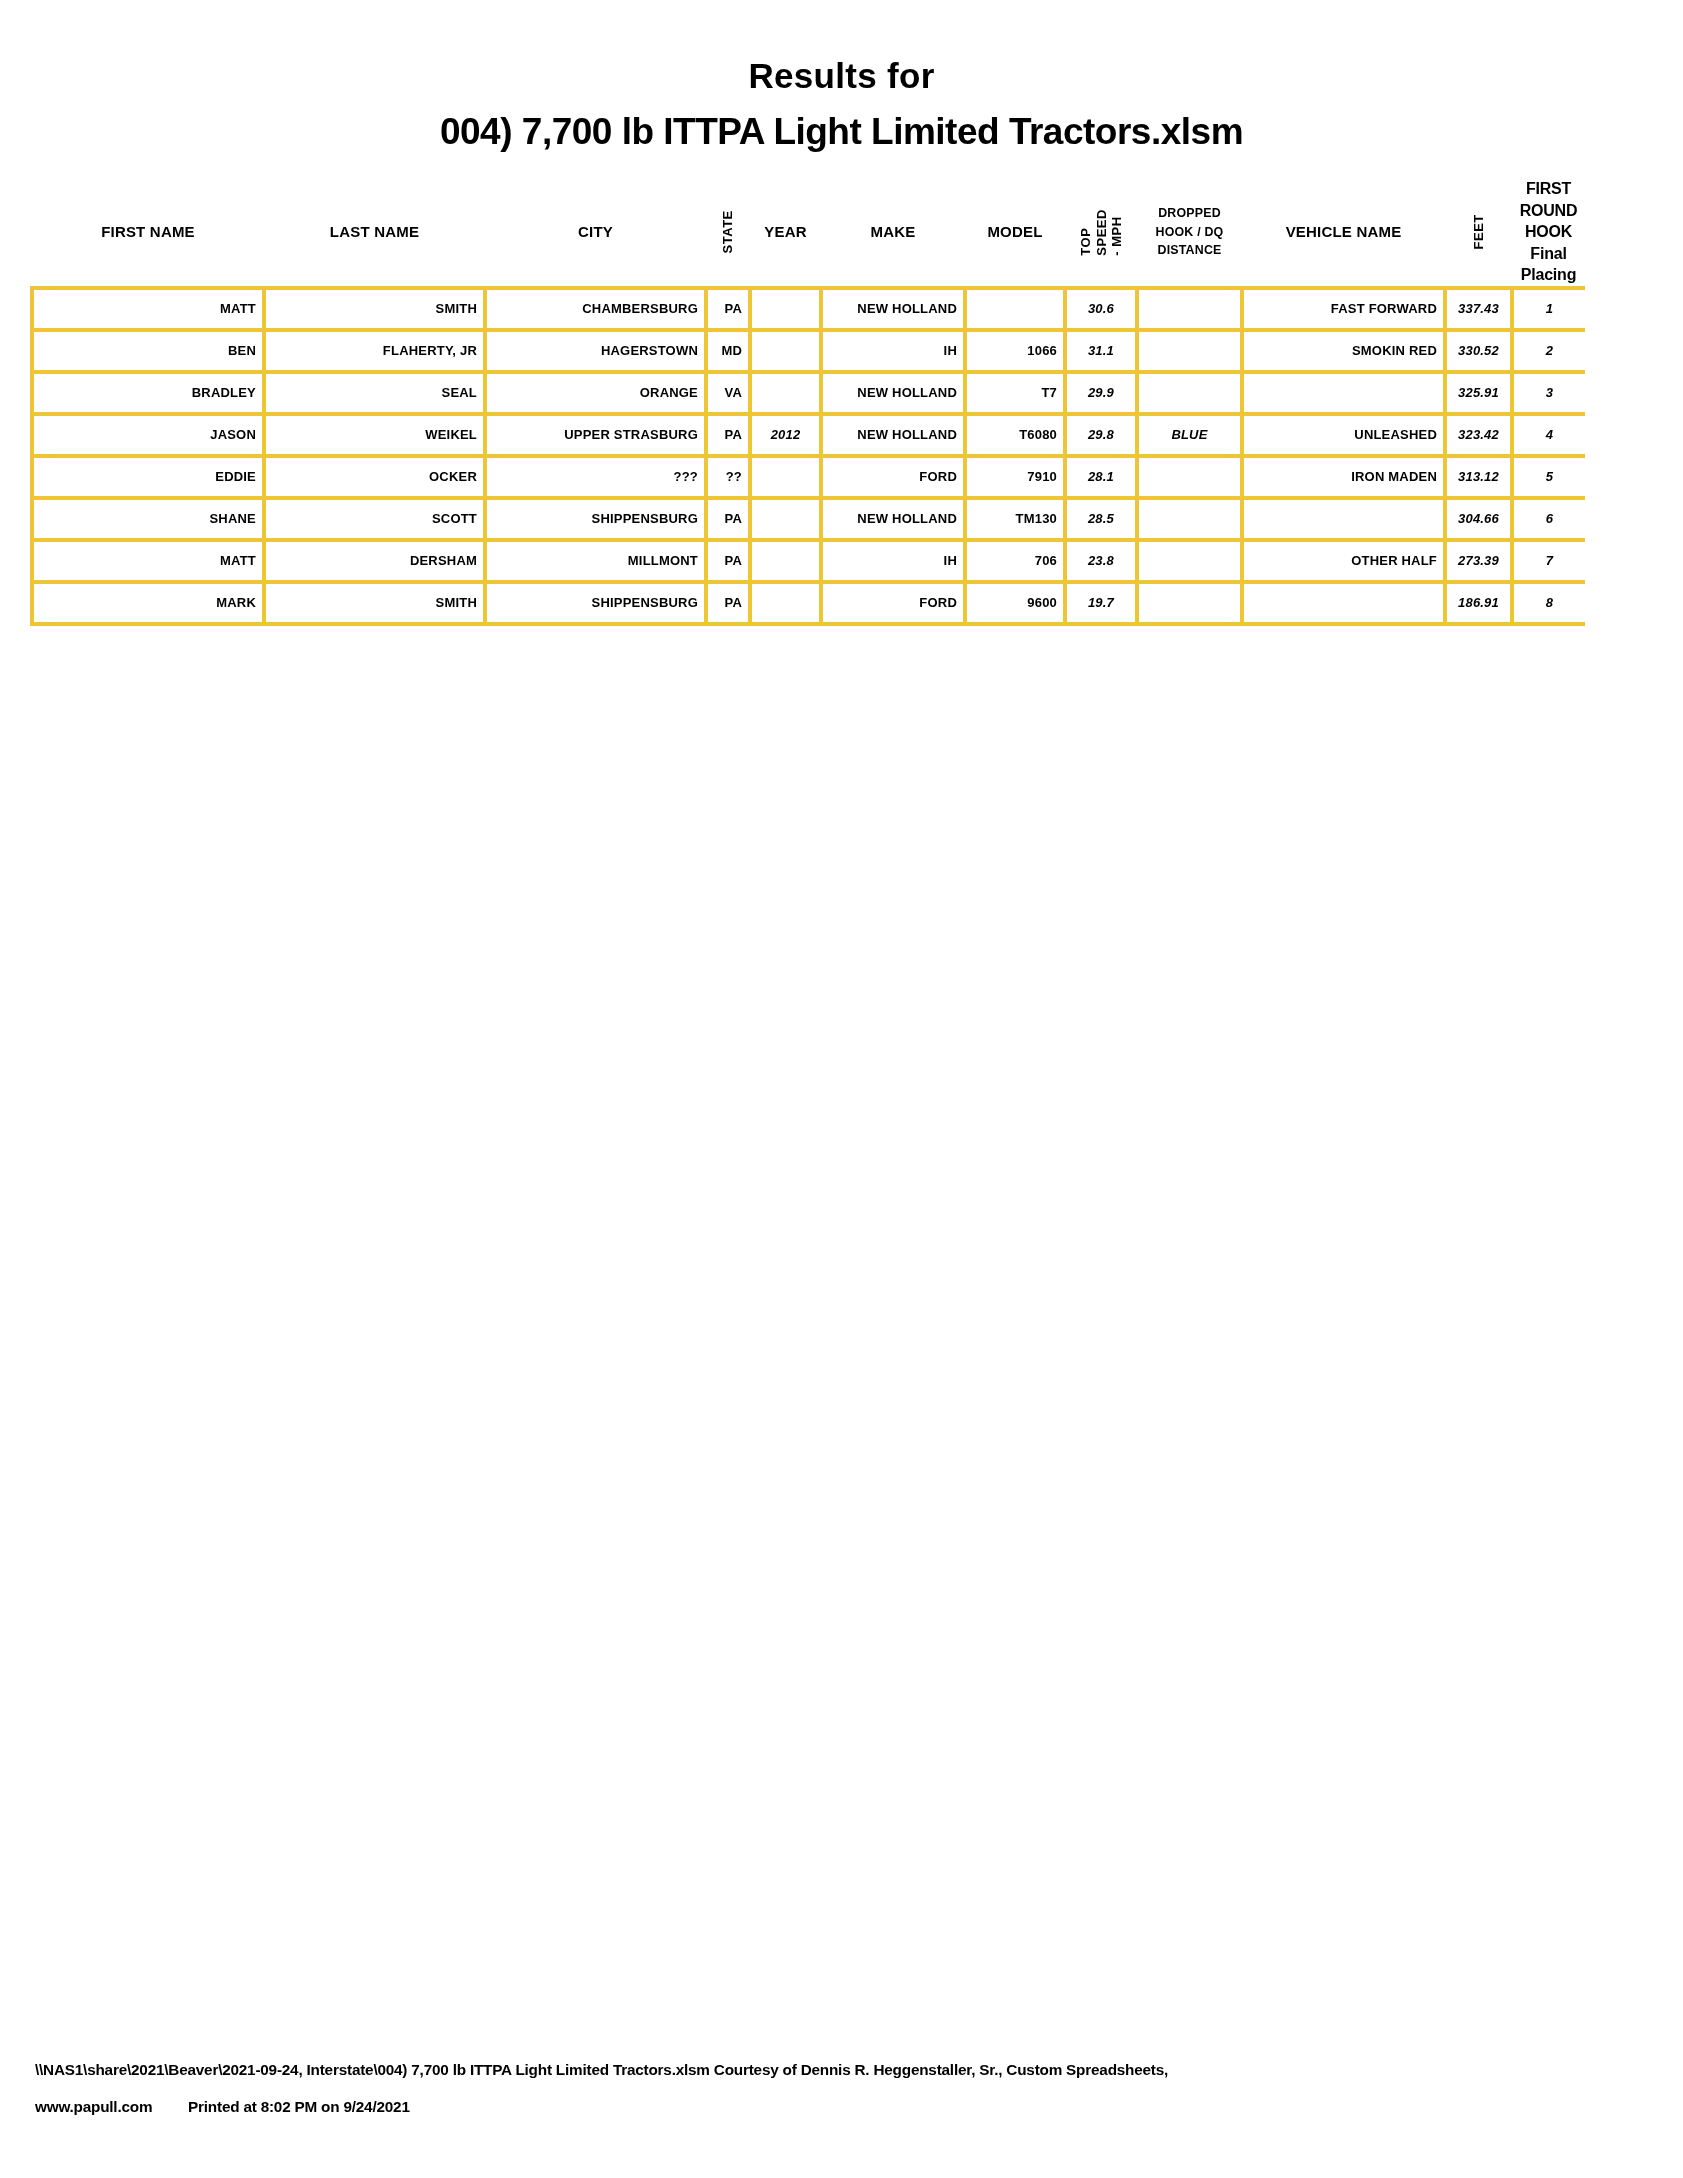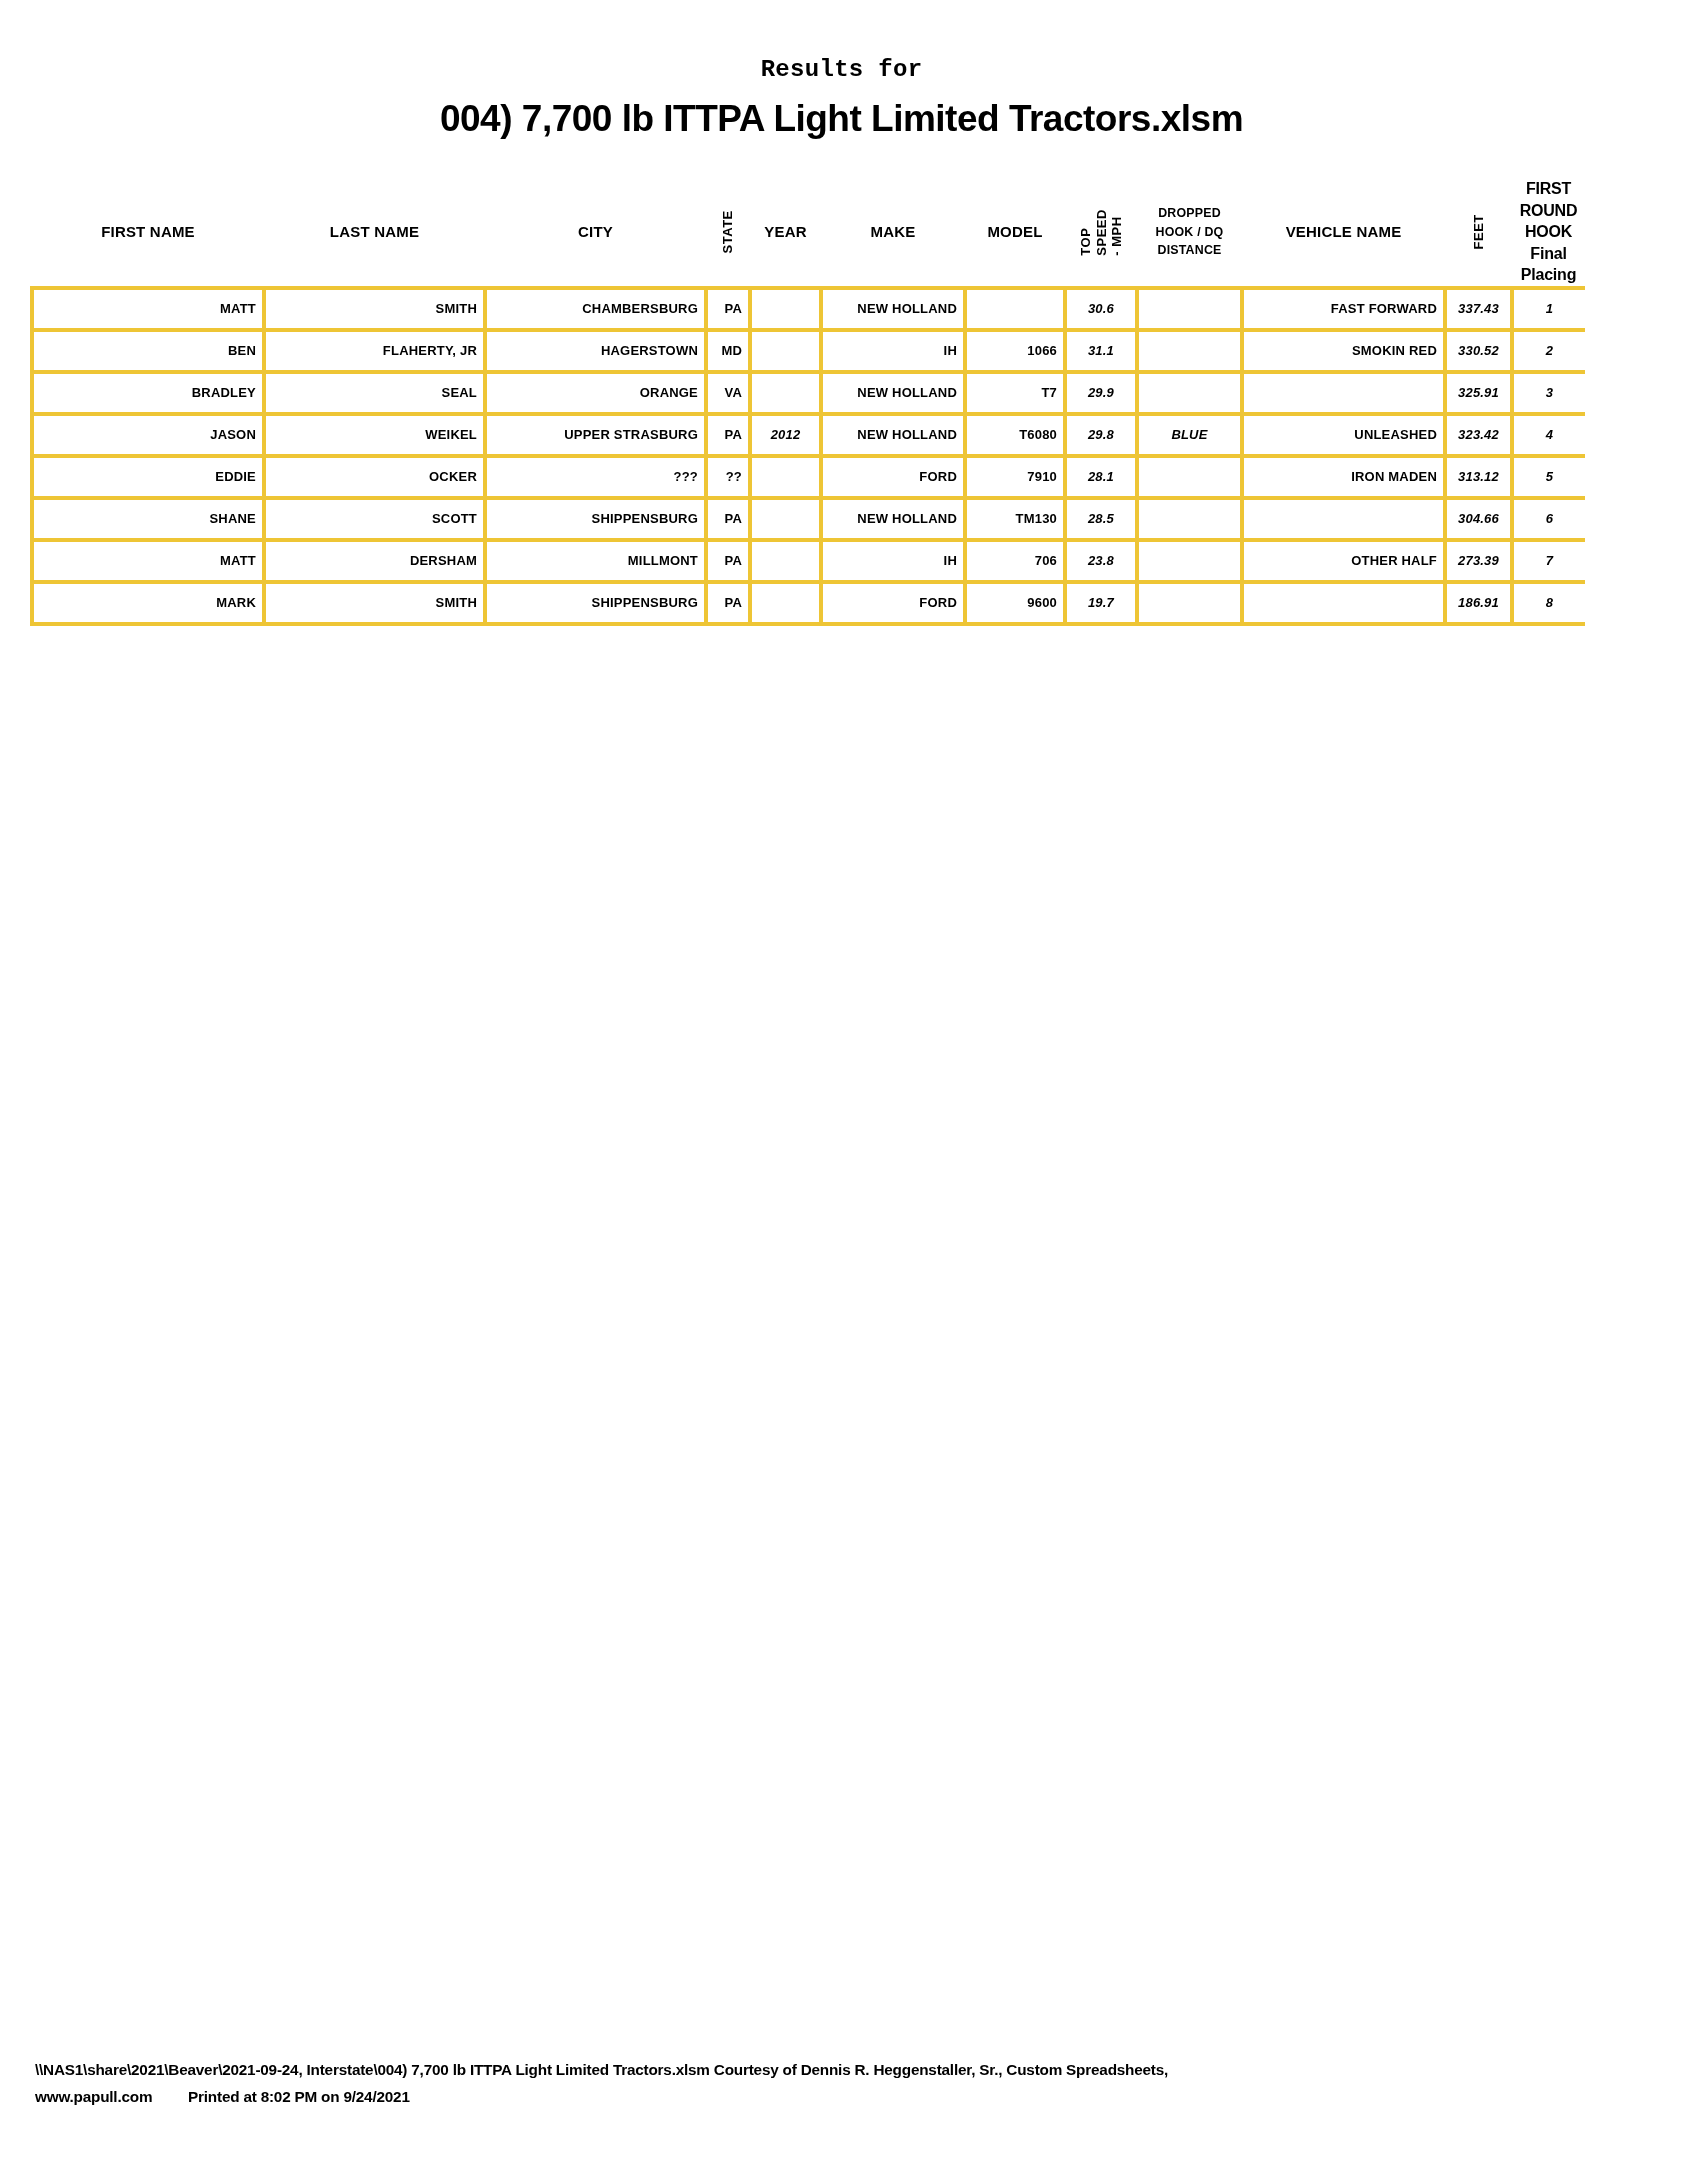--- a/index.html
+++ b/index.html
@@ -1,21 +1,21 @@
 <!DOCTYPE html>
 <html><head>
 <meta charset="utf-8">
 <style>
   html,body { margin:0; padding:0; background:#ffffff; }
   .page {
     position:relative; width:1683px; height:2178px; background:#ffffff;
     font-family:"Liberation Sans", sans-serif; color:#000; overflow:hidden;
   }
   .title-block { position:absolute; top:57px; left:0; width:1683px; text-align:center; font-weight:bold; }
-  .title-l1 { font-size:24px; line-height:1.1; letter-spacing:0.3px;font-family:Liberation Mono, monospace; }
+  .title-l1 { font-size:35px; line-height:1.1; letter-spacing:0.3px; }
   .title-l2 { font-size:37px; line-height:1.1; margin-top:16px; letter-spacing:-0.5px; }
 
   .tablewrap { position:absolute; left:30px; top:178px; }
   table { border-collapse:collapse; table-layout:fixed; width:1552px; }
   th {
     font-size:15px; font-weight:bold; text-align:center; vertical-align:middle;
     height:89px; padding:0 2px; border:none; letter-spacing:0.2px;
   }
   th.small3 { font-size:12.4px; line-height:1.5; }
   th.tiny3  { font-size:16px; line-height:1.35; letter-spacing:-0.2px; }
@@ -25,21 +25,21 @@
   td {
     border:4px solid #eec535; height:38px;
     font-size:13px; font-weight:bold; padding:0 6px;
     white-space:nowrap; overflow:hidden; background:#ffffff; letter-spacing:0.2px;
   }
   td.no-r { border-right:none; }
   .al { text-align:right; }
   .ac { text-align:center;font-style:italic; }
 
   .footer { position:absolute; left:35px; top:2061px; font-size:15.3px; font-weight:bold; letter-spacing:-0.2px; }
-  .footer-line2 { margin-top:9px; }
+  .footer-line2 { margin-top:19px; }
   .footer-website { display:inline-block; min-width:149px; }
 </style>
 </head>
 <body>
 
 <div class="page">
 
   <div class="title-block">
     <div class="title-l1">Results for</div>
     <div class="title-l2">004) 7,700 lb ITTPA Light Limited Tractors.xlsm</div>

